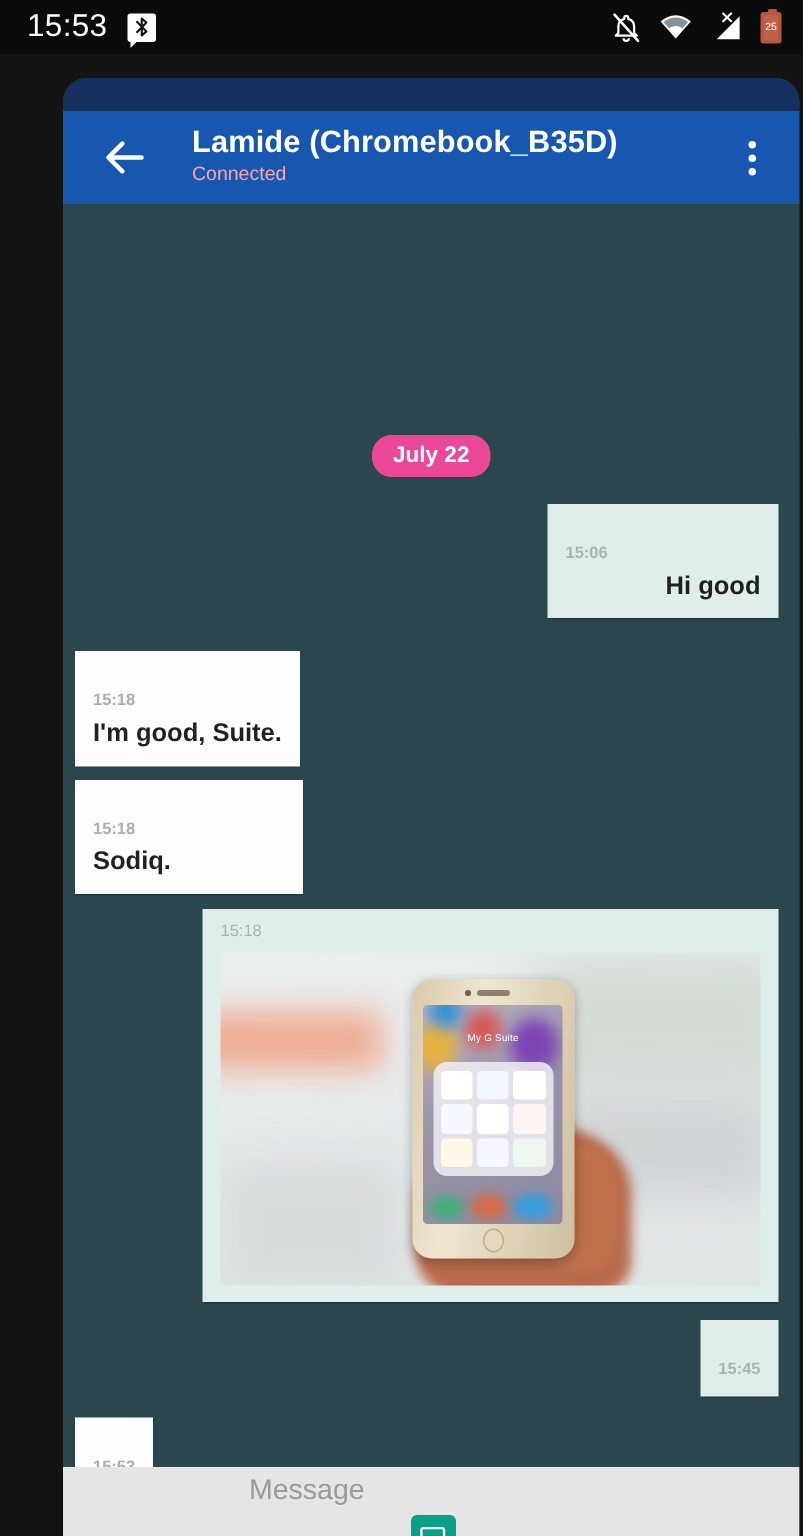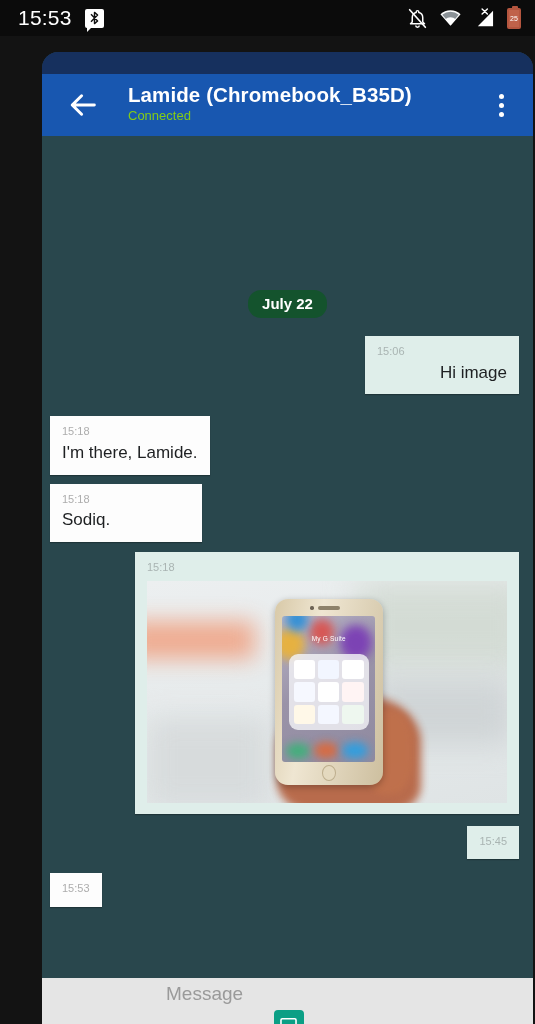--- a/index.html
+++ b/index.html
@@ -49,38 +49,38 @@
     overflow:hidden; background:#29474d;margin-left:20px;
   }
   .appbar-top { height:22px; background:#16305e; }
   .appbar {
     height:62px; background:#1857b0; display:flex; align-items:center;
     padding:0 0 0 24px;
   }
   .back-arrow { width:34px; height:34px; position:relative; flex:0 0 auto; cursor:pointer;}
   .titles { margin-left:28px; flex:1 1 auto; }
   .title { color:#fff; font-size:20.5px; font-weight:bold; line-height:1.12; letter-spacing:.1px;}
-  .subtitle { color:#84cc16; font-size:13px; line-height:1.45; }
+  .subtitle { color:#fca5a5; font-size:13px; line-height:1.45; }
   .overflow { width:44px; display:flex; flex-direction:column; align-items:center; gap:4px; margin-right:10px; cursor:pointer;}
   .overflow i { width:5px; height:5px; background:#fff; border-radius:50%; display:block;}
 
   
   .chat { position:relative; height:844px; background:#29474d; padding-top:0; }
 
   .date-row { display:flex; justify-content:center; margin-top:154px; }
   .date-chip {
-    background:#14532d; color:#fff; font-size:15px; font-weight:bold;
+    background:#ec4899; color:#fff; font-size:15px; font-weight:bold;
     padding:5px 14px 6px; border-radius:13px;
   }
 
   .msg-row { display:flex; padding:0 0; }
   .msg-row.out { justify-content:flex-end; padding-right:14px; }
   .msg-row.in  { justify-content:flex-start; padding-left:8px; }
 
-  .bubble { max-width:74%; padding:7px 12px 10px; box-shadow:0 1px 1px rgba(0,0,0,.25); }
+  .bubble { max-width:74%; padding:25px 12px 10px; box-shadow:0 1px 1px rgba(0,0,0,.25);font-weight:bold; }
   .bubble.out { background:#dfeeea; }
   .bubble.in  { background:#fdfdfd; }
   .time { font-size:11px; color:#a9b4b2; line-height:1.5; }
   .bubble.in .time { color:#adadad; }
   .text { font-size:17px; color:#1e2022; line-height:1.35; padding-top:2px; }
   .bubble.out .text { text-align:right; }
 
   
   .img-bubble { background:#dfeeea; width:384px; padding:7px 12px 11px; box-shadow:0 1px 1px rgba(0,0,0,.25); }
   .photo { width:360px; height:222px; margin-top:5px; position:relative; overflow:hidden;
@@ -196,28 +196,28 @@
 
     <div class="chat">
 
       <div class="date-row">
         <span class="date-chip">July 22</span>
       </div>
 
       <div class="msg-row out" style="margin-top:18px;">
         <div class="bubble out" style="min-width:154px;">
           <div class="time">15:06</div>
-          <div class="text">Hi image</div>
+          <div class="text">Hi good</div>
         </div>
       </div>
 
       <div class="msg-row in" style="margin-top:22px;">
         <div class="bubble in">
           <div class="time">15:18</div>
-          <div class="text">I'm there, Lamide.</div>
+          <div class="text">I'm good, Suite.</div>
         </div>
       </div>
 
       <div class="msg-row in" style="margin-top:9px;">
         <div class="bubble in" style="min-width:152px;">
           <div class="time">15:18</div>
           <div class="text">Sodiq.</div>
         </div>
       </div>
 

